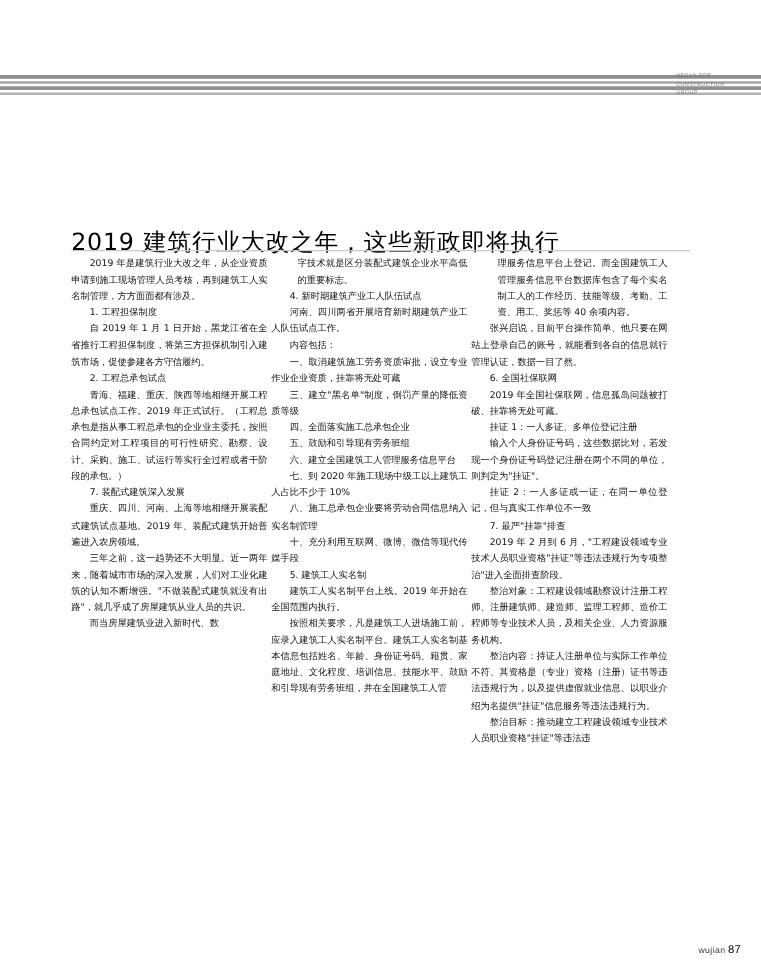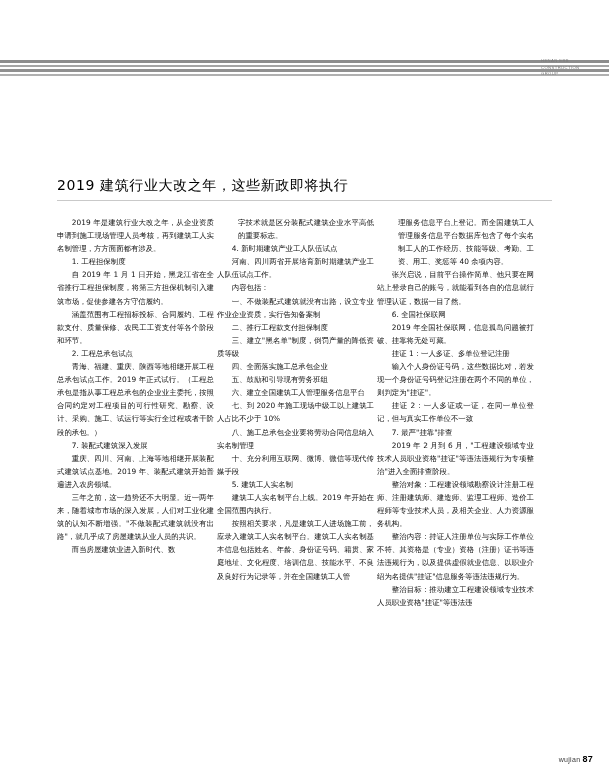--- a/index.html
+++ b/index.html
@@ -57,40 +57,40 @@
     transform: scaleY(1.05);
   }
 
   
   .headline {
     position: absolute;
     left: 57px;
     top: 168px;
     width: 500px;
     font-family: "DejaVu Sans", sans-serif;
-    font-size: 14px;
+    font-size: 19px;
     font-weight: 500;
     letter-spacing: 0.6px;
     color: #000000;
   }
 
   .rule {
     position: absolute;
     left: 57px;
     top: 200px;
     width: 495px;
     height: 1px;
     background: #c9c9c9;
   }
 
   
   .columns {
     position: absolute;
     left: 57px;
-    top: 216px;
+    top: 204px;
     width: 498px;
     height: 520px;
     display: flex;
     gap: 3px;
   }
   .col {
     width: 157px;
     font-size: 7.4px;
     line-height: 13.1px;
     color: #111111;
@@ -116,21 +116,21 @@
     position: absolute;
     right: 16px;
     bottom: 16px;
     font-family: "Liberation Sans", sans-serif;
     font-size: 7px;
     color: #3a3a3a;
     letter-spacing: 0.3px;
   }
   .footer .pg {
     font-size: 9px;
-    font-weight: bold;
+    font-weight: normal;
     color: #000;
     margin-left: 2px;
     text-align: center;
   }
 </style>
 </head>
 <body>
 
 <div class="top-band">
   <div class="band-lines">
@@ -147,45 +147,43 @@
 </div>
 
 <h1 class="headline">2019 建筑行业大改之年，这些新政即将执行</h1>
 <div class="rule"></div>
 
 <div class="columns">
   <div class="col" id="col-1">
       <p class="body">2019 年是建筑行业大改之年，从企业资质申请到施工现场管理人员考核，再到建筑工人实名制管理，方方面面都有涉及。</p>
       <p class="heading">1. 工程担保制度</p>
       <p class="body">自 2019 年 1 月 1 日开始，黑龙江省在全省推行工程担保制度，将第三方担保机制引入建筑市场，促使参建各方守信履约。</p>
-      <p class="body">涵盖范围有工程招标投标、合同履约、工程款支付、质量保修、农民工工资支付等各个阶段和环节。</p>
       <p class="heading">2. 工程总承包试点</p>
       <p class="body">青海、福建、重庆、陕西等地相继开展工程总承包试点工作。2019 年正式试行。（工程总承包是指从事工程总承包的企业业主委托，按照合同约定对工程项目的可行性研究、勘察、设计、采购、施工、试运行等实行全过程或者干阶段的承包。）</p>
       <p class="heading">7. 装配式建筑深入发展</p>
       <p class="body">重庆、四川、河南、上海等地相继开展装配式建筑试点基地。2019 年、装配式建筑开始普遍进入农房领域。</p>
       <p class="body">三年之前，这一趋势还不大明显。近一两年来，随着城市市场的深入发展，人们对工业化建筑的认知不断增强。"不做装配式建筑就没有出路"，就几乎成了房屋建筑从业人员的共识。</p>
       <p class="body">而当房屋建筑业进入新时代、数</p>
     </div>
   <div class="col" id="col-2">
       <p class="plain">字技术就是区分装配式建筑企业水平高低的重要标志。</p>
       <p class="heading">4. 新时期建筑产业工人队伍试点</p>
       <p class="body">河南、四川两省开展培育新时期建筑产业工人队伍试点工作。</p>
       <p class="body">内容包括：</p>
-      <p class="body">一、不做装配式建筑就没有出路，设立专业作业企业资质，实行告知备案制</p>
-      <p class="body">二、推行工程款支付担保制度</p>
+      <p class="body">一、取消建筑施工劳务资质审批，设立专业作业企业资质，挂靠将无处可藏</p>
       <p class="body">三、建立"黑名单"制度，倒罚产量的降低资质等级</p>
       <p class="body">四、全面落实施工总承包企业</p>
       <p class="body">五、鼓励和引导现有劳务班组</p>
       <p class="body">六、建立全国建筑工人管理服务信息平台</p>
       <p class="body">七、到 2020 年施工现场中级工以上建筑工人占比不少于 10%</p>
       <p class="body">八、施工总承包企业要将劳动合同信息纳入实名制管理</p>
       <p class="body">十、充分利用互联网、微博、微信等现代传媒手段</p>
       <p class="heading">5. 建筑工人实名制</p>
       <p class="body">建筑工人实名制平台上线。2019 年开始在全国范围内执行。</p>
-      <p class="body">按照相关要求，凡是建筑工人进场施工前，应录入建筑工人实名制平台。建筑工人实名制基本信息包括姓名、年龄、身份证号码、籍贯、家庭地址、文化程度、培训信息、技能水平、不良及良好行为记录等，并在全国建筑工人管</p>
+      <p class="body">按照相关要求，凡是建筑工人进场施工前，应录入建筑工人实名制平台。建筑工人实名制基本信息包括姓名、年龄、身份证号码、籍贯、家庭地址、文化程度、培训信息、技能水平、鼓励和引导现有劳务班组，并在全国建筑工人管</p>
     </div>
   <div class="col" id="col-3">
       <p class="plain">理服务信息平台上登记。而全国建筑工人管理服务信息平台数据库包含了每个实名制工人的工作经历、技能等级、考勤、工资、用工、奖惩等 40 余项内容。</p>
       <p class="body">张兴启说，目前平台操作简单、他只要在网站上登录自己的账号，就能看到各自的信息就行管理认证，数据一目了然。</p>
       <p class="heading">6. 全国社保联网</p>
       <p class="body">2019 年全国社保联网，信息孤岛问题被打破、挂靠将无处可藏。</p>
       <p class="body">挂证 1：一人多证、多单位登记注册</p>
       <p class="body">输入个人身份证号码，这些数据比对，若发现一个身份证号码登记注册在两个不同的单位，则判定为"挂证"。</p>
       <p class="body">挂证 2：一人多证或一证，在同一单位登记，但与真实工作单位不一致</p>
       <p class="heading">7. 最严"挂靠"排查</p>

